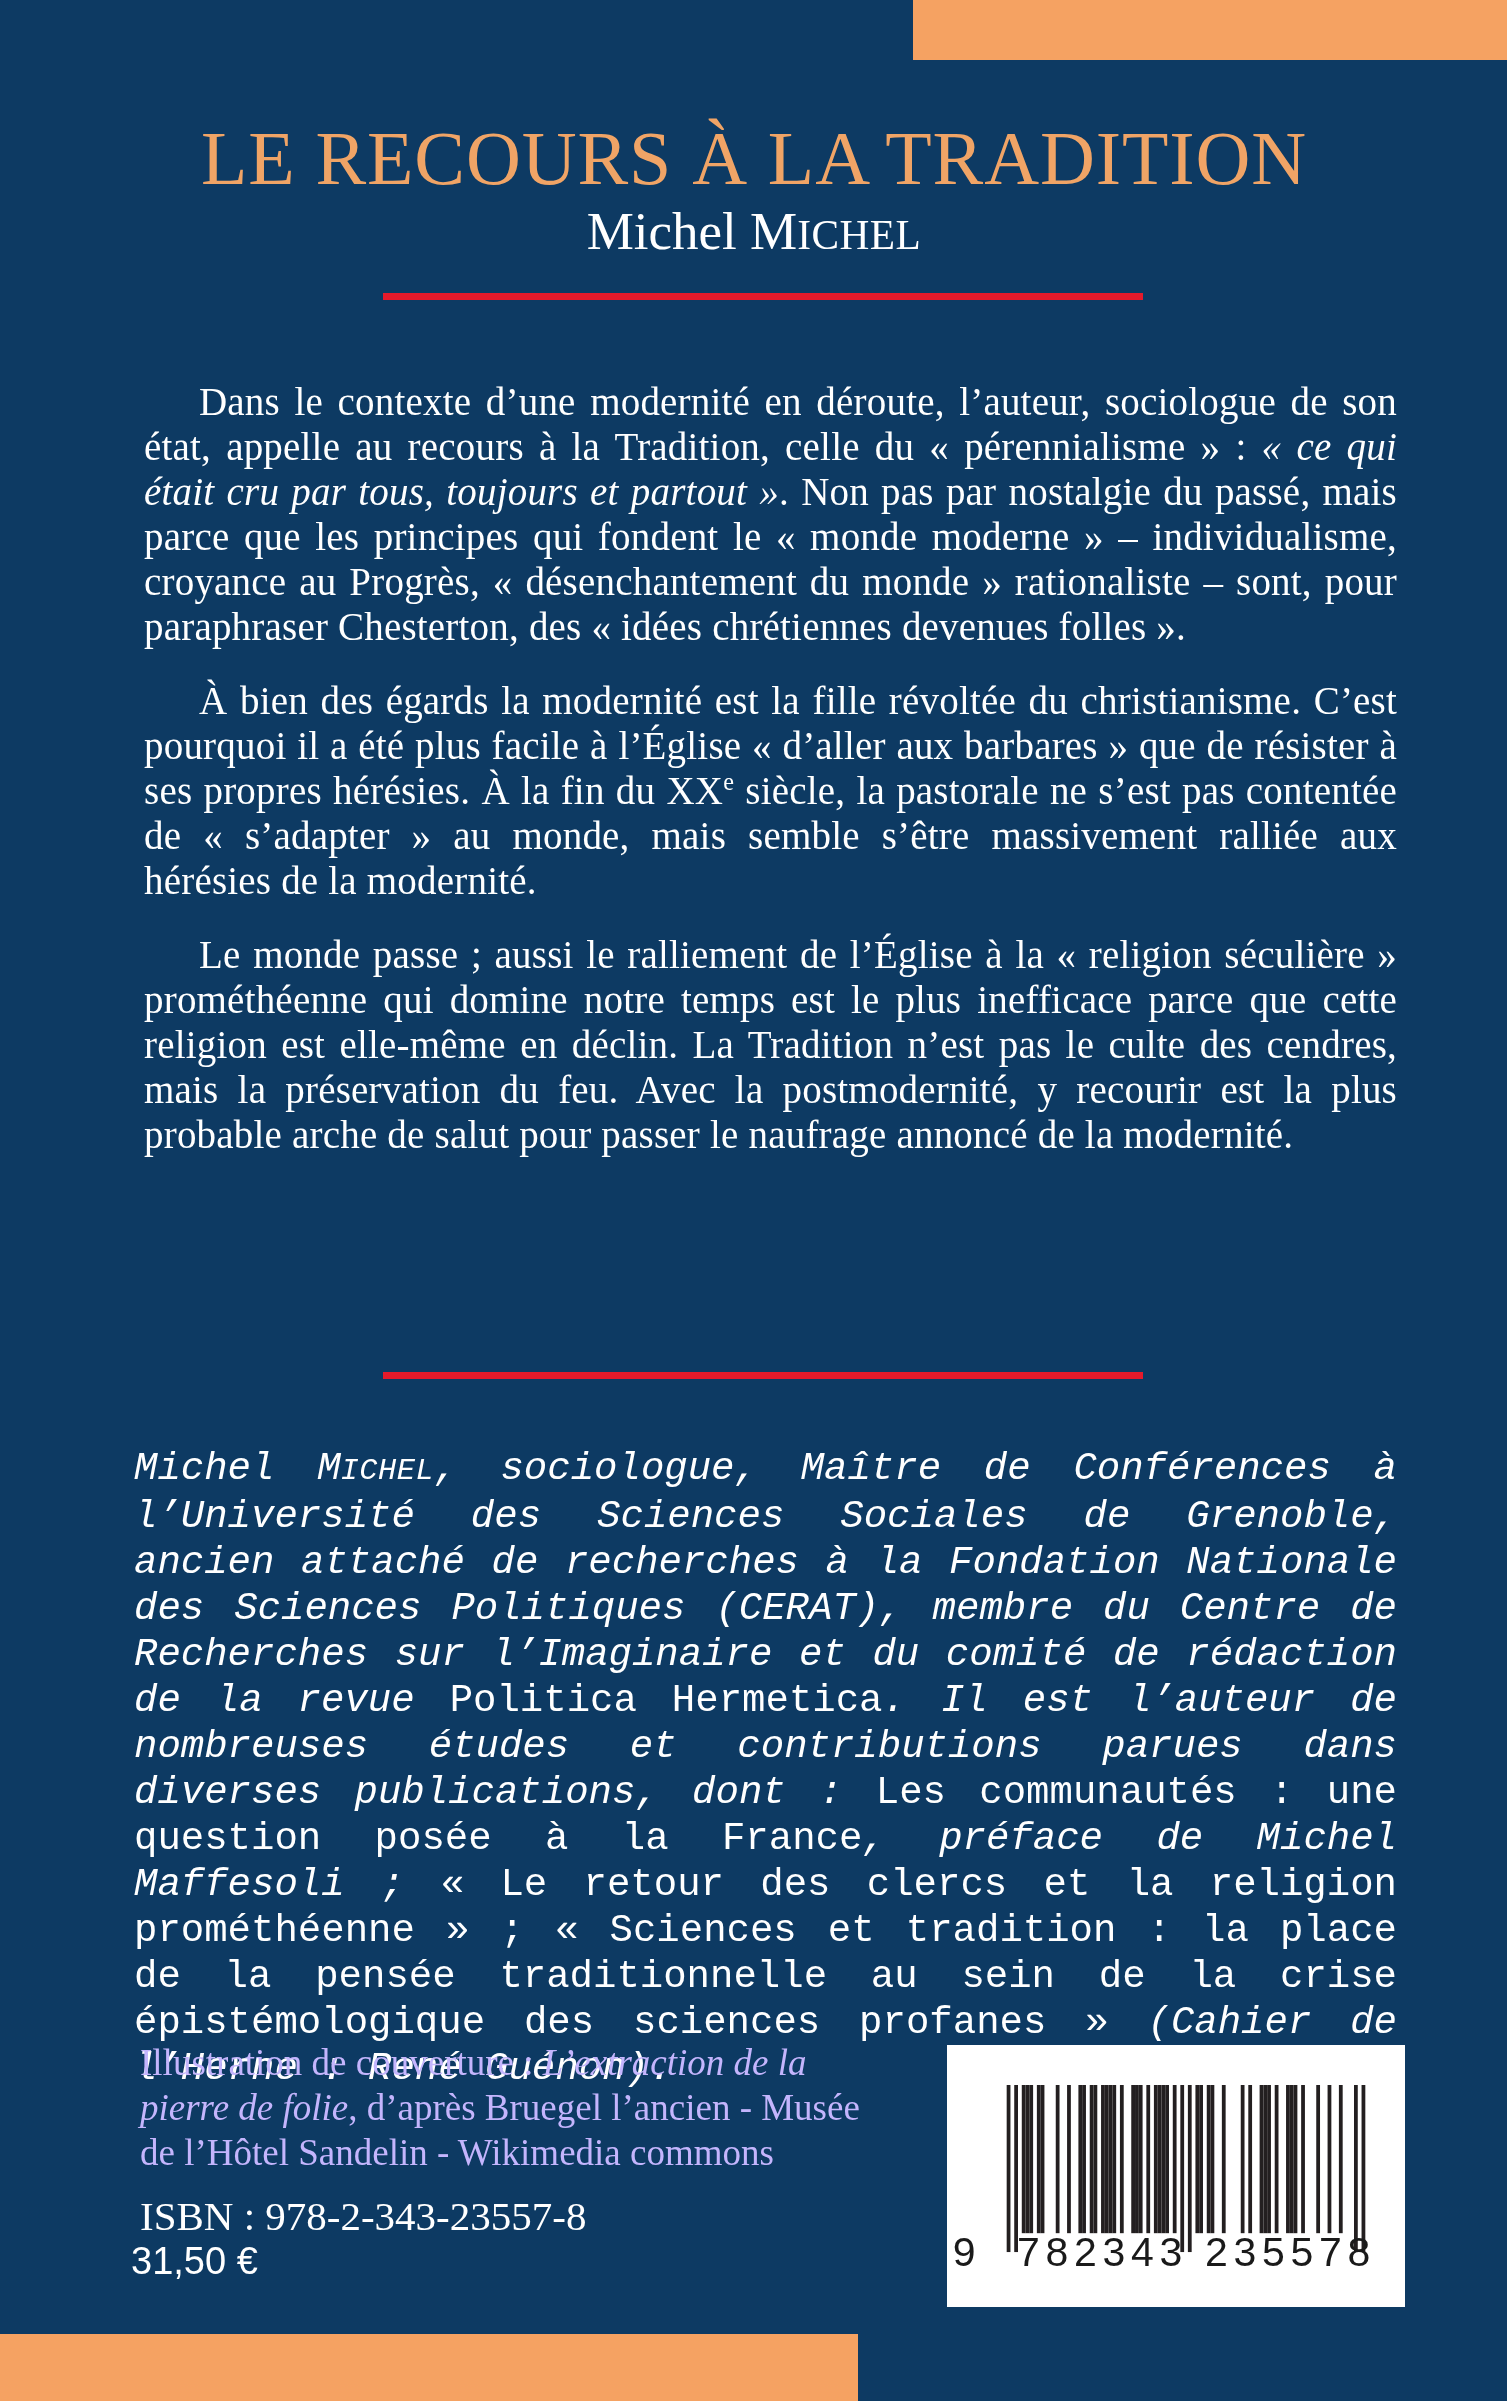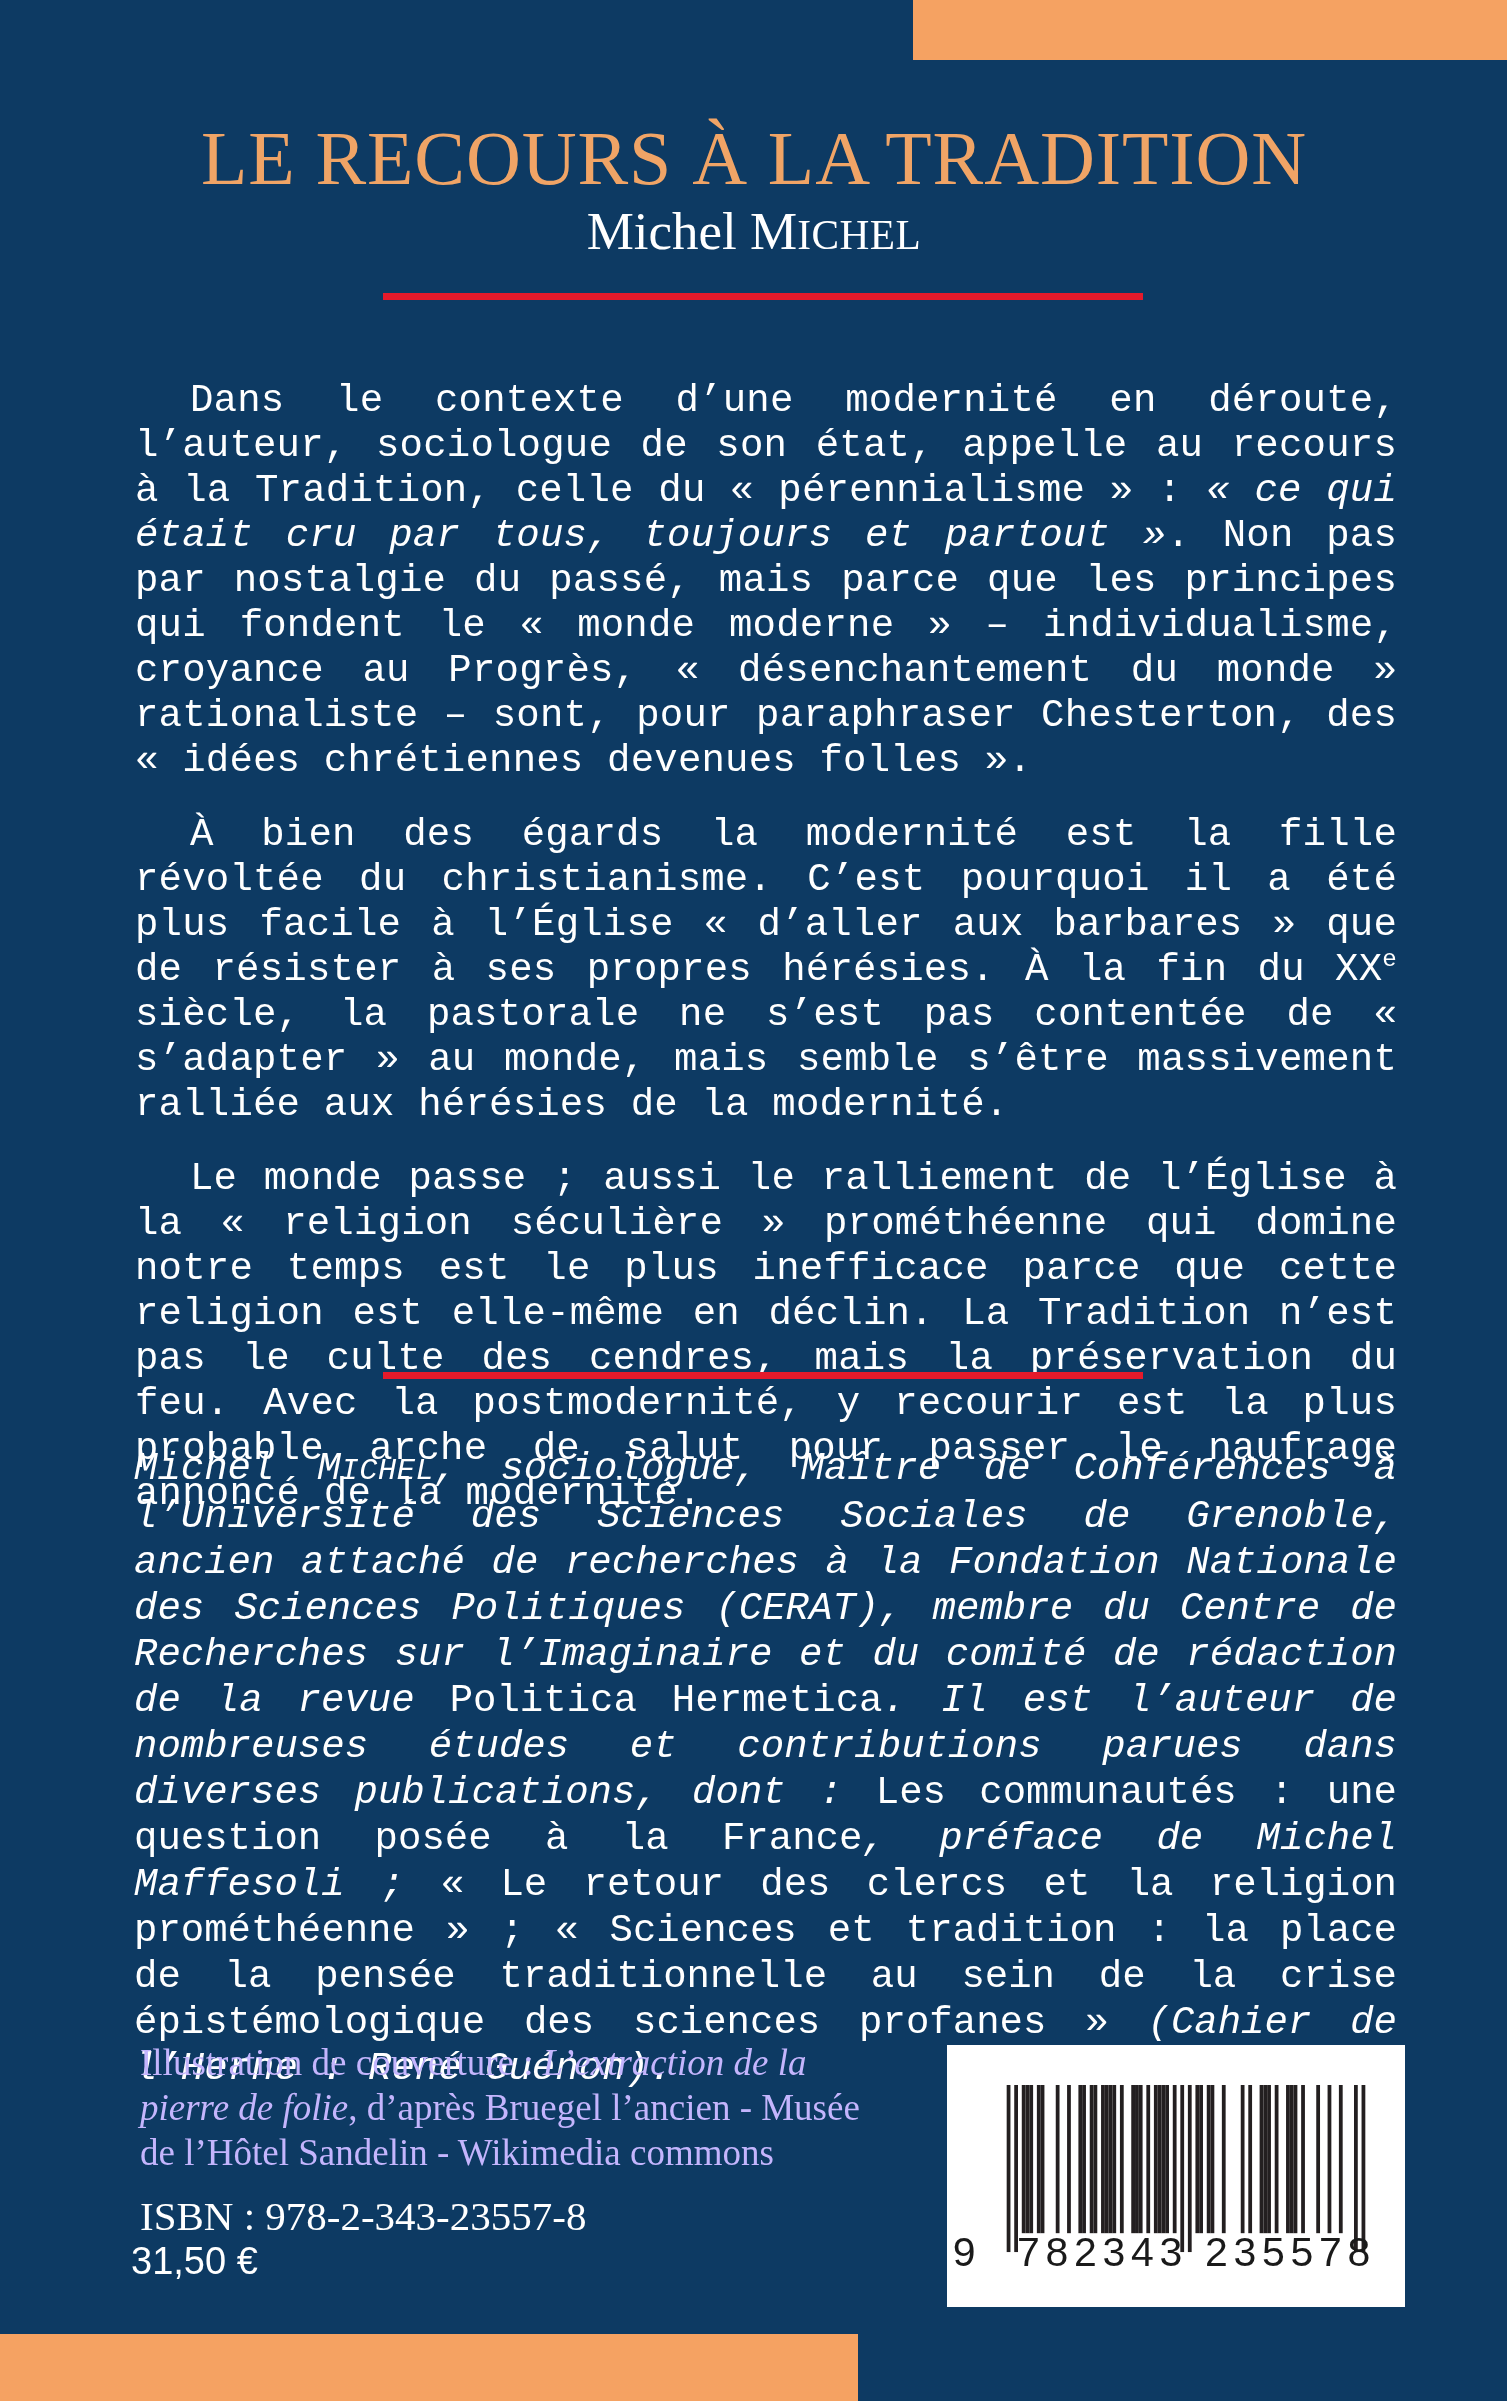--- a/index.html
+++ b/index.html
@@ -26,21 +26,21 @@
     font-size:53px;line-height:1.1;
   }
   .rule{position:absolute;left:383px;width:760px;height:6.6px;background:#e51a2b;}
   .rule-1{top:293px;}
   .rule-2{top:1372px;}
   .synopsis{
     position:absolute;left:132px;top:379px;width:1265px;
     color:#ffffff;font-size:39px;line-height:45px;
     text-align:justify;letter-spacing:0.2px;
   }
-  .synopsis p{margin:0 0 29px 3px;text-indent:55px;font-family:Liberation Mono, monospace;}
+  .synopsis p{margin:0 0 29px 12px;text-indent:55px;}
   .bio{
     position:absolute;left:134px;top:1446px;width:1263px;
     color:#ffffff;font-size:39px;line-height:46px;
     text-align:justify;font-style:italic;font-family:Liberation Mono, monospace;
   }
   .credit{
     position:absolute;left:140px;top:2040px;width:748px;
     color:#c4b5fd;font-size:37px;line-height:45px;
   }
   .isbn{

